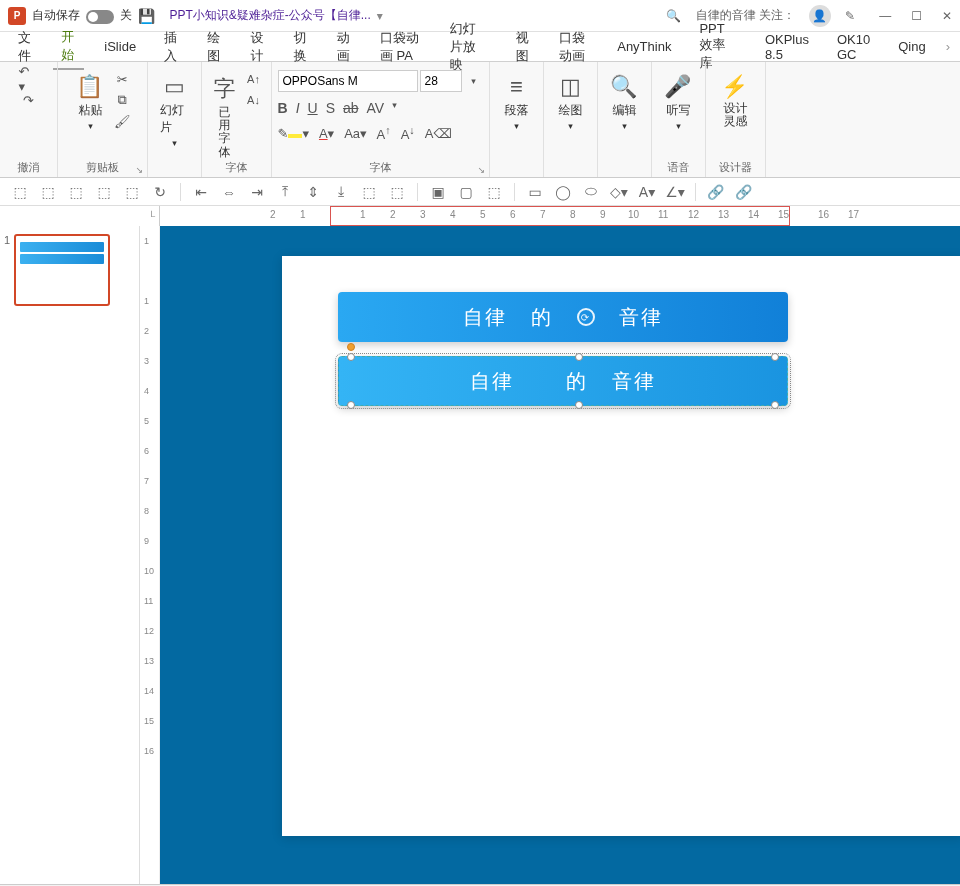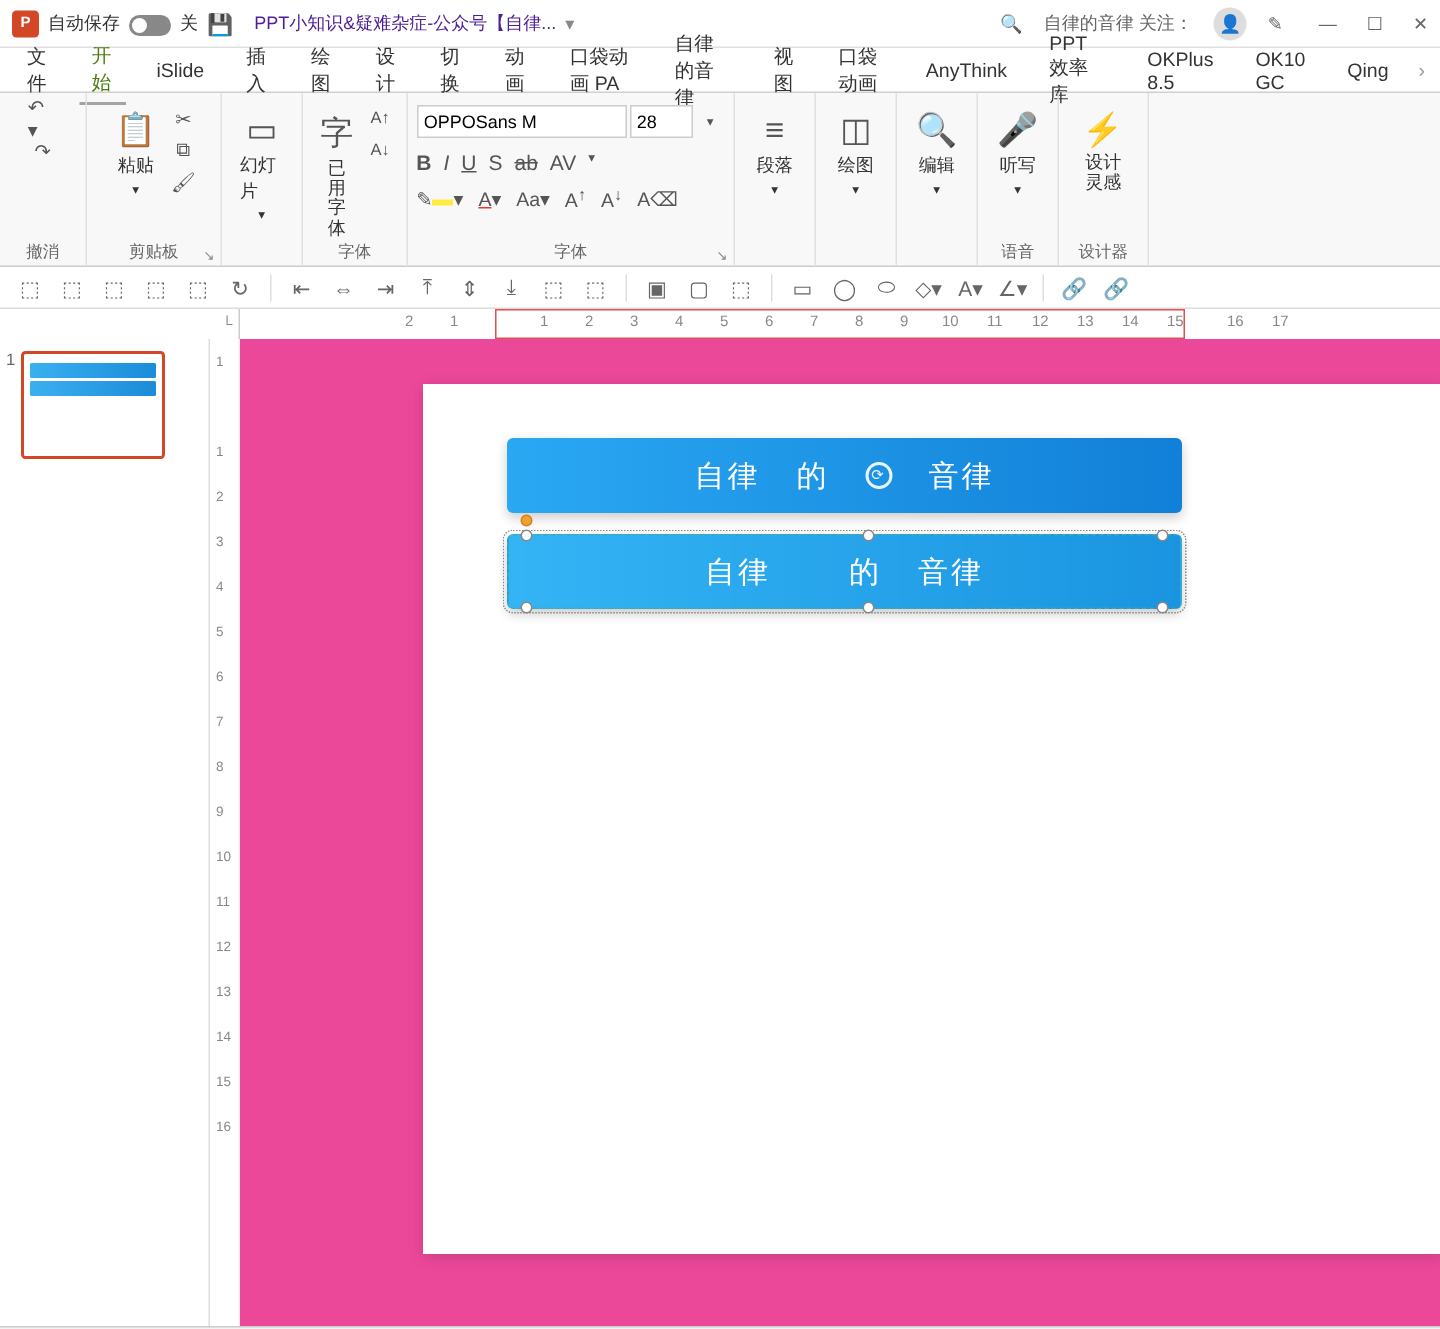--- a/index.html
+++ b/index.html
@@ -53,21 +53,21 @@
 
 
 .main { display: flex; height: 658px; }
 .thumb-panel { width: 140px; background: #fff; border-right: 1px solid #ddd; padding: 8px 4px; }
 .thumb-wrap { display: flex; gap: 4px; }
 .thumb-num { font-size: 11px; color: #666; }
 .thumb { width: 96px; height: 72px; border: 2px solid #d24726; border-radius: 3px; background: #fff; padding: 4px; }
 .thumb-bar { background: linear-gradient(90deg, #3bb0f0, #1a8cd8); height: 10px; margin: 2px 0; border-radius: 1px; }
 .vruler { width: 20px; background: #fff; border-right: 1px solid #eee; position: relative; font-size: 9px; color: #888; }
 .vruler .vt { position: absolute; left: 4px; }
-.canvas-area { flex: 1; background: #ec4899; position: relative; overflow: hidden; text-decoration: underline; }
+.canvas-area { flex: 1; background: #0369a1; position: relative; overflow: hidden; text-decoration: underline; }
 .slide { position: absolute; left: 122px; top: 30px; width: 680px; height: 580px; background: #fff; box-shadow: 0 2px 10px rgba(0,0,0,0.15); }
 .shape1 { position: absolute; left: 56px; top: 36px; width: 450px; height: 50px; background: linear-gradient(90deg, #2aa8f2, #1180d8); border-radius: 4px; display: flex; align-items: center; justify-content: center; color: #fff; font-size: 20px; letter-spacing: 2px; box-shadow: 0 3px 8px rgba(0,0,0,0.2); }
 .shape2 { position: absolute; left: 56px; top: 100px; width: 450px; height: 50px; background: linear-gradient(90deg, #34b4f5, #1a94e0); border-radius: 4px; display: flex; align-items: center; justify-content: center; color: #fff; font-size: 20px; letter-spacing: 2px; box-shadow: 0 3px 8px rgba(0,0,0,0.2); border: 1px dashed #4aa; outline: 1px dotted #888; outline-offset: 2px; }
 .handle { width: 8px; height: 8px; background: #fff; border: 1px solid #888; border-radius: 50%; position: absolute; }
 .handle.rot { background: #f0a030; border-color: #d08020; }
 .shape1 span, .shape2 span { margin: 0 12px; }
 .sync-ico { width: 18px; height: 18px; border: 2px solid #fff; border-radius: 50%; display: inline-flex; align-items: center; justify-content: center; font-size: 10px; opacity: 0.9; }
 
 
 .status-bar { height: 24px; background: #f3f3f3; border-top: 1px solid #ccc; display: flex; align-items: center; padding: 0 10px; font-size: 12px; color: #555; gap: 12px; }
@@ -101,21 +101,21 @@
 <div class="ribbon-tabs">
   <span class="tab">文件</span>
   <span class="tab active">开始</span>
   <span class="tab">iSlide</span>
   <span class="tab">插入</span>
   <span class="tab">绘图</span>
   <span class="tab">设计</span>
   <span class="tab">切换</span>
   <span class="tab">动画</span>
   <span class="tab">口袋动画 PA</span>
-  <span class="tab">自律的音律</span>
+  <span class="tab">幻灯片放映</span>
   <span class="tab">视图</span>
   <span class="tab">口袋动画</span>
   <span class="tab">AnyThink</span>
   <span class="tab">PPT效率库</span>
   <span class="tab">OKPlus 8.5</span>
   <span class="tab">OK10 GC</span>
   <span class="tab">Qing</span>
   <span class="tabs-right">›</span>
 </div>
 

